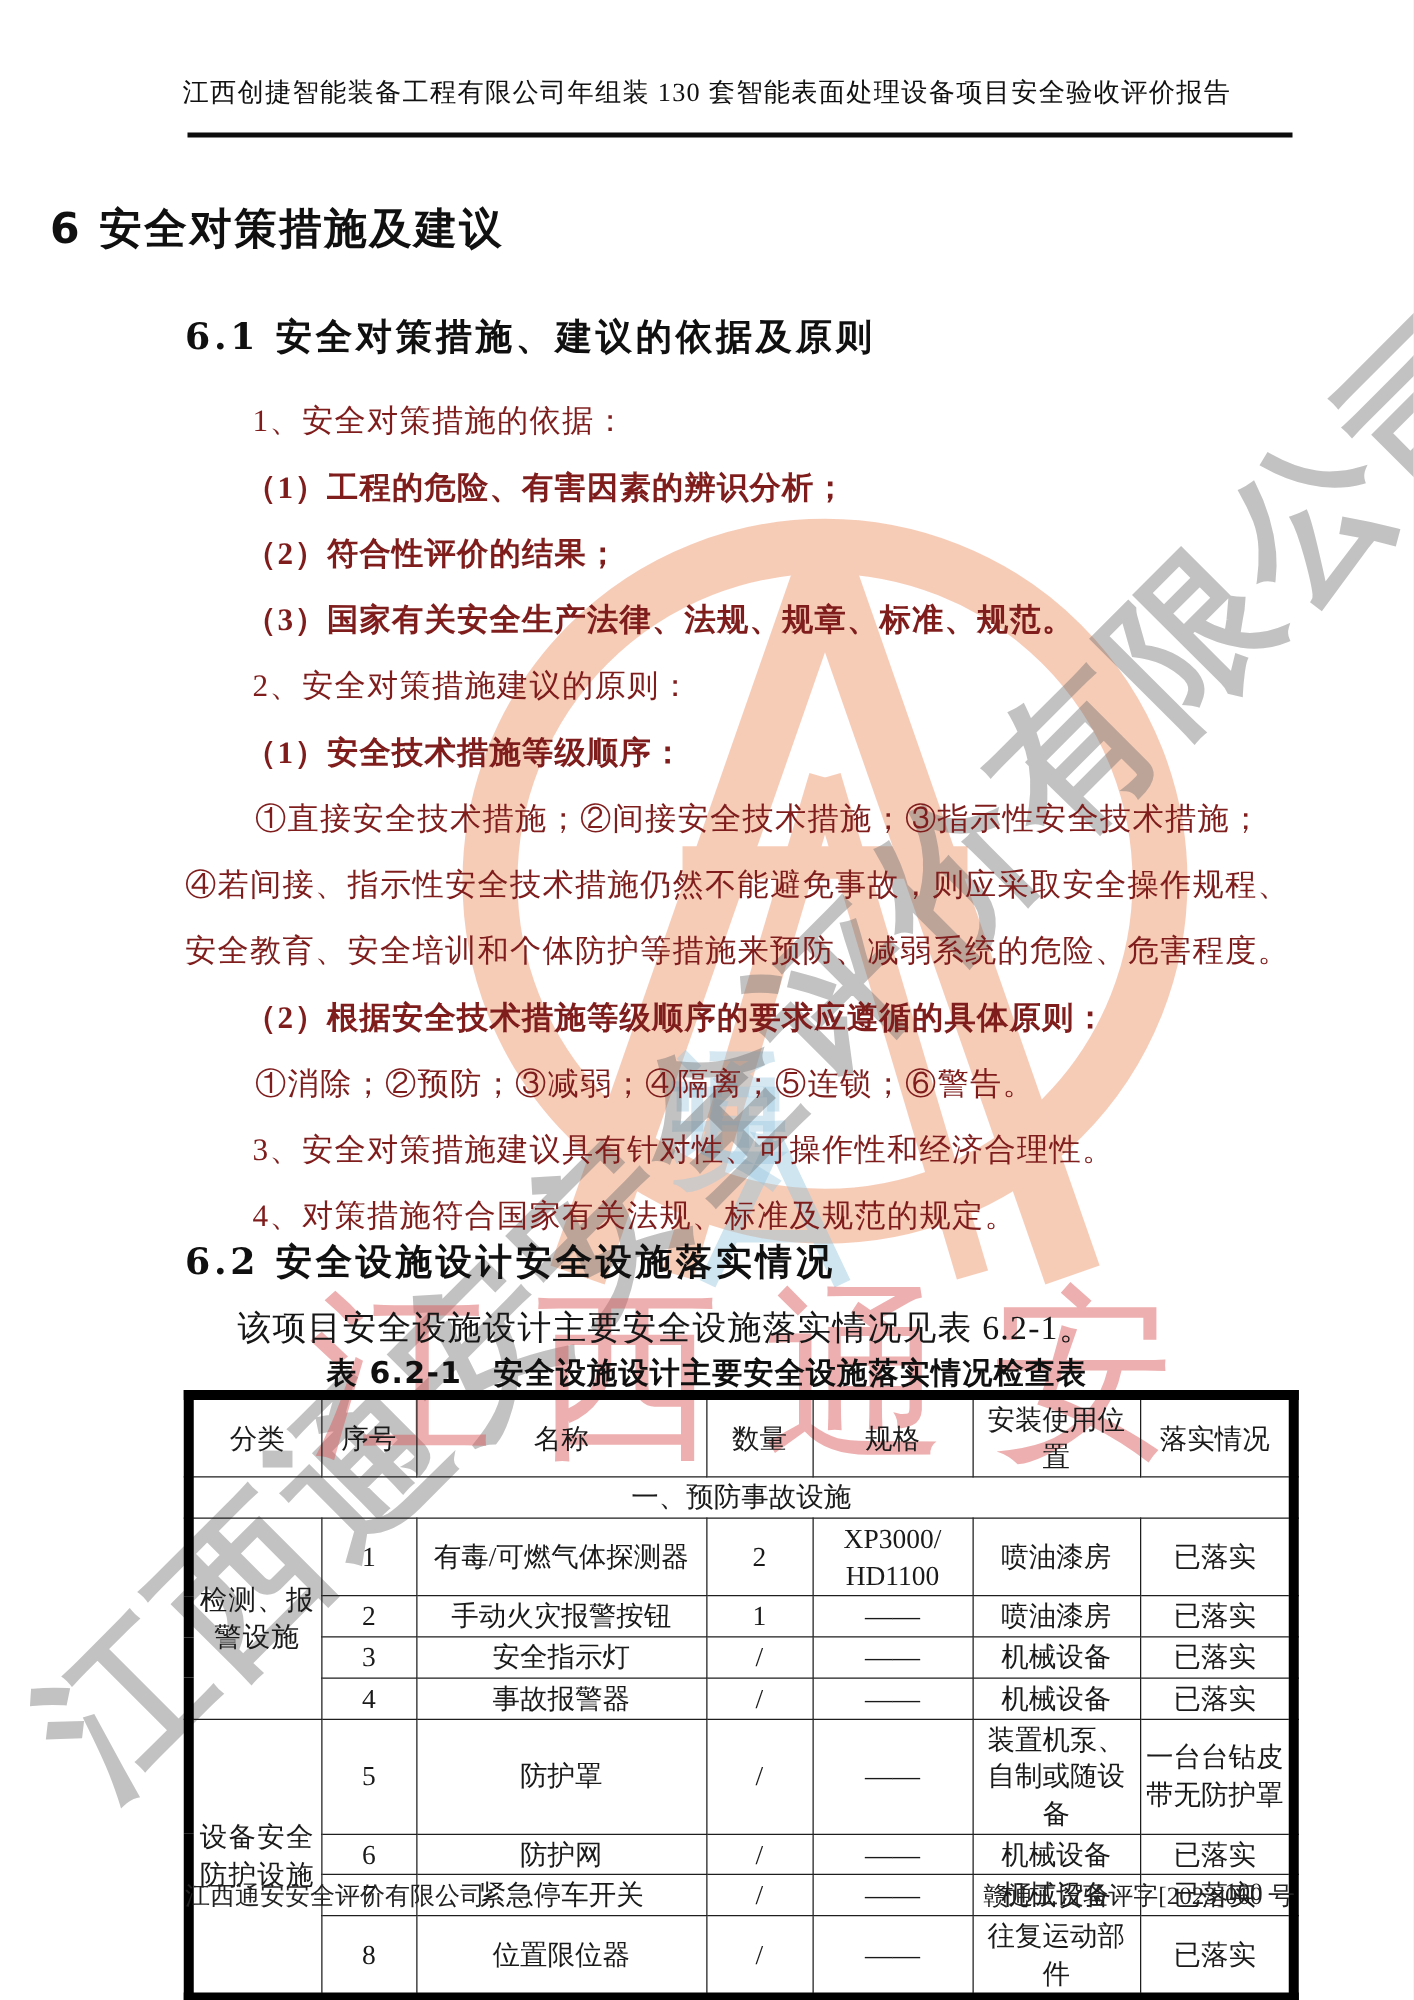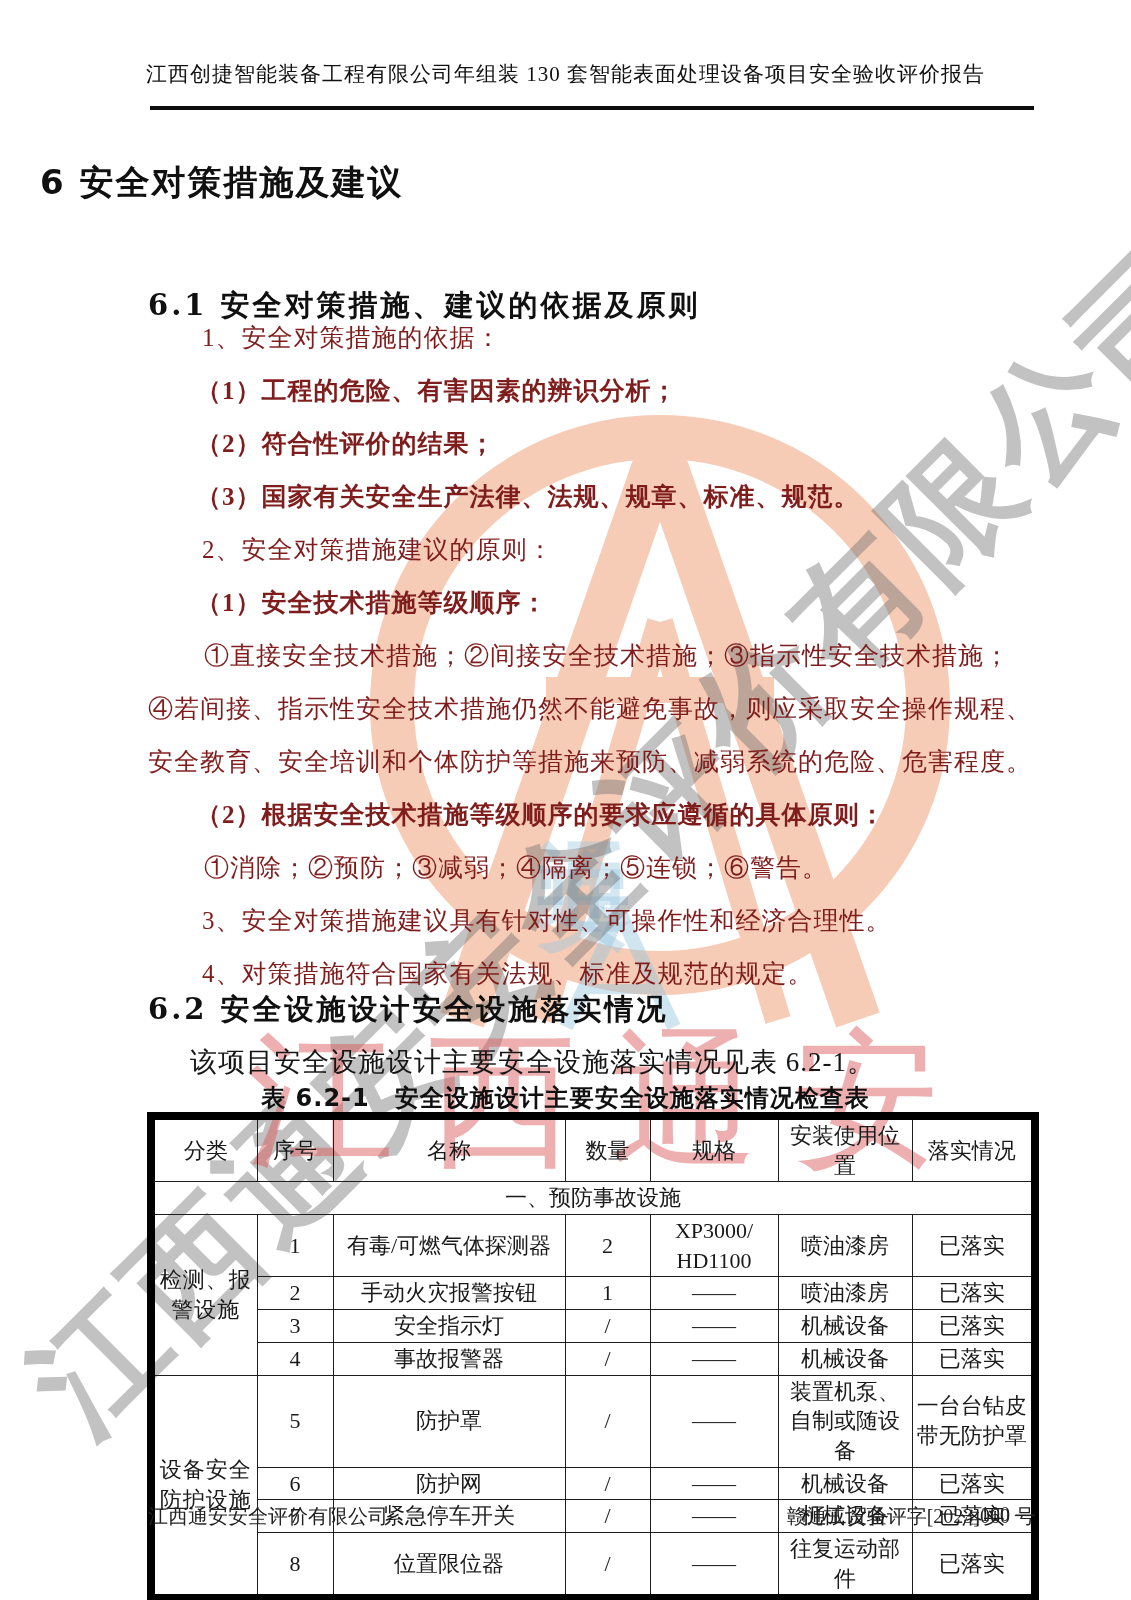--- a/index.html
+++ b/index.html
@@ -39,21 +39,21 @@
   .chap-title{
     position:absolute;top:160px;left:0;width:100%;text-align:left;
     font-family:"DejaVu Sans","Liberation Sans",sans-serif;
     font-size:34px;font-weight:bold;letter-spacing:2px;color:#101010;padding-left:40px;
   }
   .sec-heading{
     position:absolute;left:148px;
     font-family:"DejaVu Serif","Liberation Serif",serif;
     font-size:29px;font-weight:bold;letter-spacing:3px;color:#101010;
   }
-  .h61{top:250px;margin-top:36px;}
+  .h61{top:250px;}
   .h62{top:990px;}
   .paras{position:absolute;left:148px;top:311px;width:887px;}
   .para{margin:0;font-size:25px;line-height:53px;letter-spacing:1px;color:#7f1d1d;white-space:nowrap;}
   .ind-num{padding-left:54px;}      
   .ind-paren{padding-left:48px;font-weight:bold;}    
   .ind-circ{padding-left:56px;}     
   .p62{
     position:absolute;left:136px;top:1044px;width:887px;
     font-size:27px;letter-spacing:1px;color:#161616;
   }

